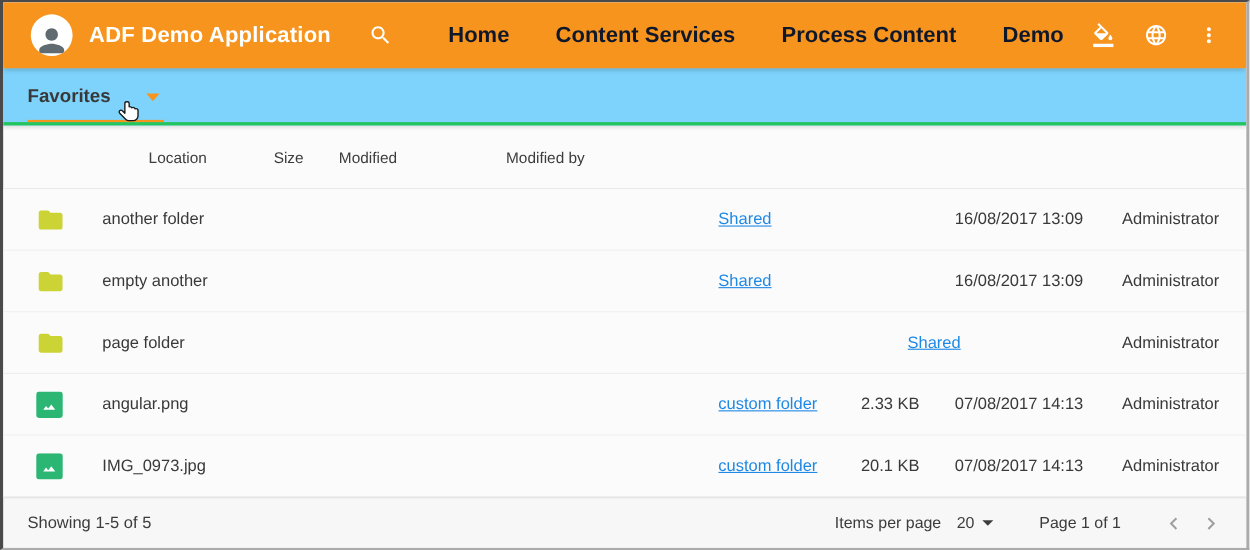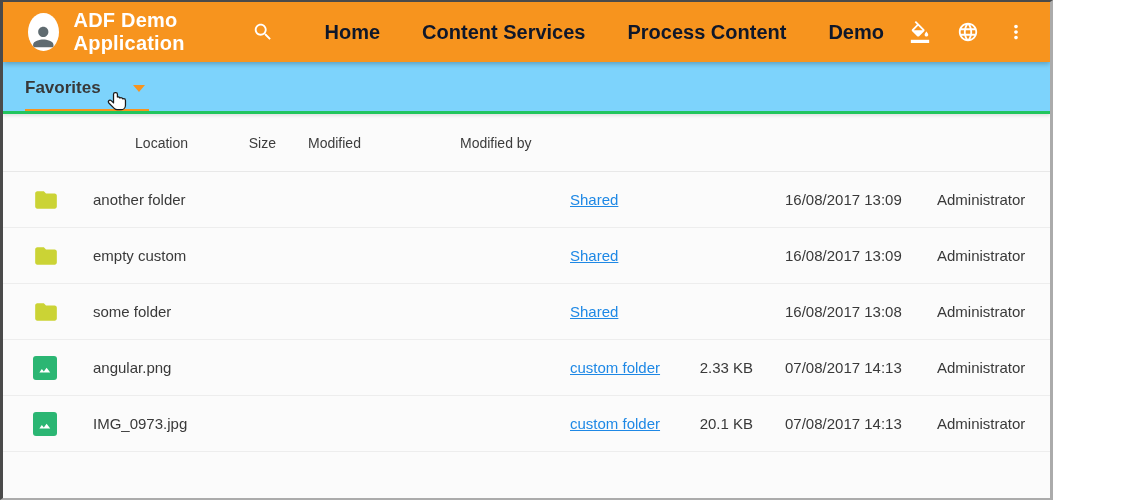--- a/index.html
+++ b/index.html
@@ -1,18 +1,18 @@
 <!DOCTYPE html>
 <html style="--accent: #F7941E; --folder-icon: #CBD335; --image-icon: #2BB673; --link: #1E88E5; --header-text: #FFFFFF;"><head>
 <meta charset="utf-8">
 <style>
   * { margin:0; padding:0; box-sizing:border-box; }
   html,body { background:#fff; font-family:"Liberation Sans", sans-serif; }
   .window{
-    position:relative; width:1053px; height:500px; overflow:hidden;
+    position:relative; width:1136px; height:500px; overflow:hidden;
     border-top:2px solid #4a4a4a; border-left:3px solid #4a4a4a;
     border-right:3px solid #ababab; border-bottom:2px solid #ababab;
     display:flex; flex-direction:column; background:#fbfbfb;
   }
   
   .appbar{
     height:60px; flex:0 0 60px; background:var(--accent,#F7941E);
     display:flex; align-items:center; padding:0 22px 0 25px;
     box-shadow:0 2px 5px rgba(0,0,0,.25); z-index:5; position:relative;
   }
@@ -158,44 +158,43 @@
 
   <div class="trow">
     <div class="cell cell-icon">
       <span class="fi">
         <svg viewBox="0 0 24 24">
                 <path d="M10 4H4c-1.1 0-1.99.9-1.99 2L2 18c0 1.1.9 2 2 2h16c1.1 0 2-.9 2-2V8c0-1.1-.9-2-2-2h-8l-2-2z"></path>
               </svg>
       </span>
 
     </div>
-    <div class="cell cell-name">empty custom</div>
+    <div class="cell cell-name">empty another</div>
     <div class="cell cell-location">
       <a class="loc-link">Shared</a>
     </div>
     <div class="cell cell-size"></div>
     <div class="cell cell-modified">16/08/2017 13:09</div>
     <div class="cell cell-modby">Administrator</div>
   </div>
 
   <div class="trow">
     <div class="cell cell-icon">
       <span class="fi">
         <svg viewBox="0 0 24 24">
                 <path d="M10 4H4c-1.1 0-1.99.9-1.99 2L2 18c0 1.1.9 2 2 2h16c1.1 0 2-.9 2-2V8c0-1.1-.9-2-2-2h-8l-2-2z"></path>
               </svg>
       </span>
 
     </div>
-    <div class="cell cell-name">some folder</div>
+    <div class="cell cell-name">page folder</div>
     <div class="cell cell-location">
       <a class="loc-link">Shared</a>
     </div>
     <div class="cell cell-size"></div>
-    <div class="cell cell-modified">16/08/2017 13:08</div>
     <div class="cell cell-modby">Administrator</div>
   </div>
 
   <div class="trow">
     <div class="cell cell-icon">
 
       <span class="ii">
         <svg viewBox="0 0 24 24">
                 <path d="M8.2 13.2l2.4 2.9 3.3-4.3 4.4 5.7H5.2l3-4.3z"></path>
               </svg>
@@ -223,13 +222,34 @@
     <div class="cell cell-location">
       <a class="loc-link">custom folder</a>
     </div>
     <div class="cell cell-size">20.1 KB</div>
     <div class="cell cell-modified">07/08/2017 14:13</div>
     <div class="cell cell-modby">Administrator</div>
   </div>
 </div>
   </div>
 
+  <footer class="pager">
+    <span>Showing 1-5 of 5</span>
+    <div class="pager-right">
+      <span>Items per page</span>
+      <span class="pp">
+        <span>20</span>
+        <span class="caret dark"></span>
+      </span>
+      <span class="page-status">Page 1 of 1</span>
+      <span class="chev prev">
+        <svg viewBox="0 0 24 24">
+            <path d="M15.41 7.41L14 6l-6 6 6 6 1.41-1.41L10.83 12z"></path>
+          </svg>
+      </span>
+      <span class="chev next">
+        <svg viewBox="0 0 24 24">
+            <path d="M8.59 16.59L10 18l6-6-6-6-1.41 1.41L13.17 12z"></path>
+          </svg>
+      </span>
+    </div>
+  </footer>
 </div>
 
 </body></html>

